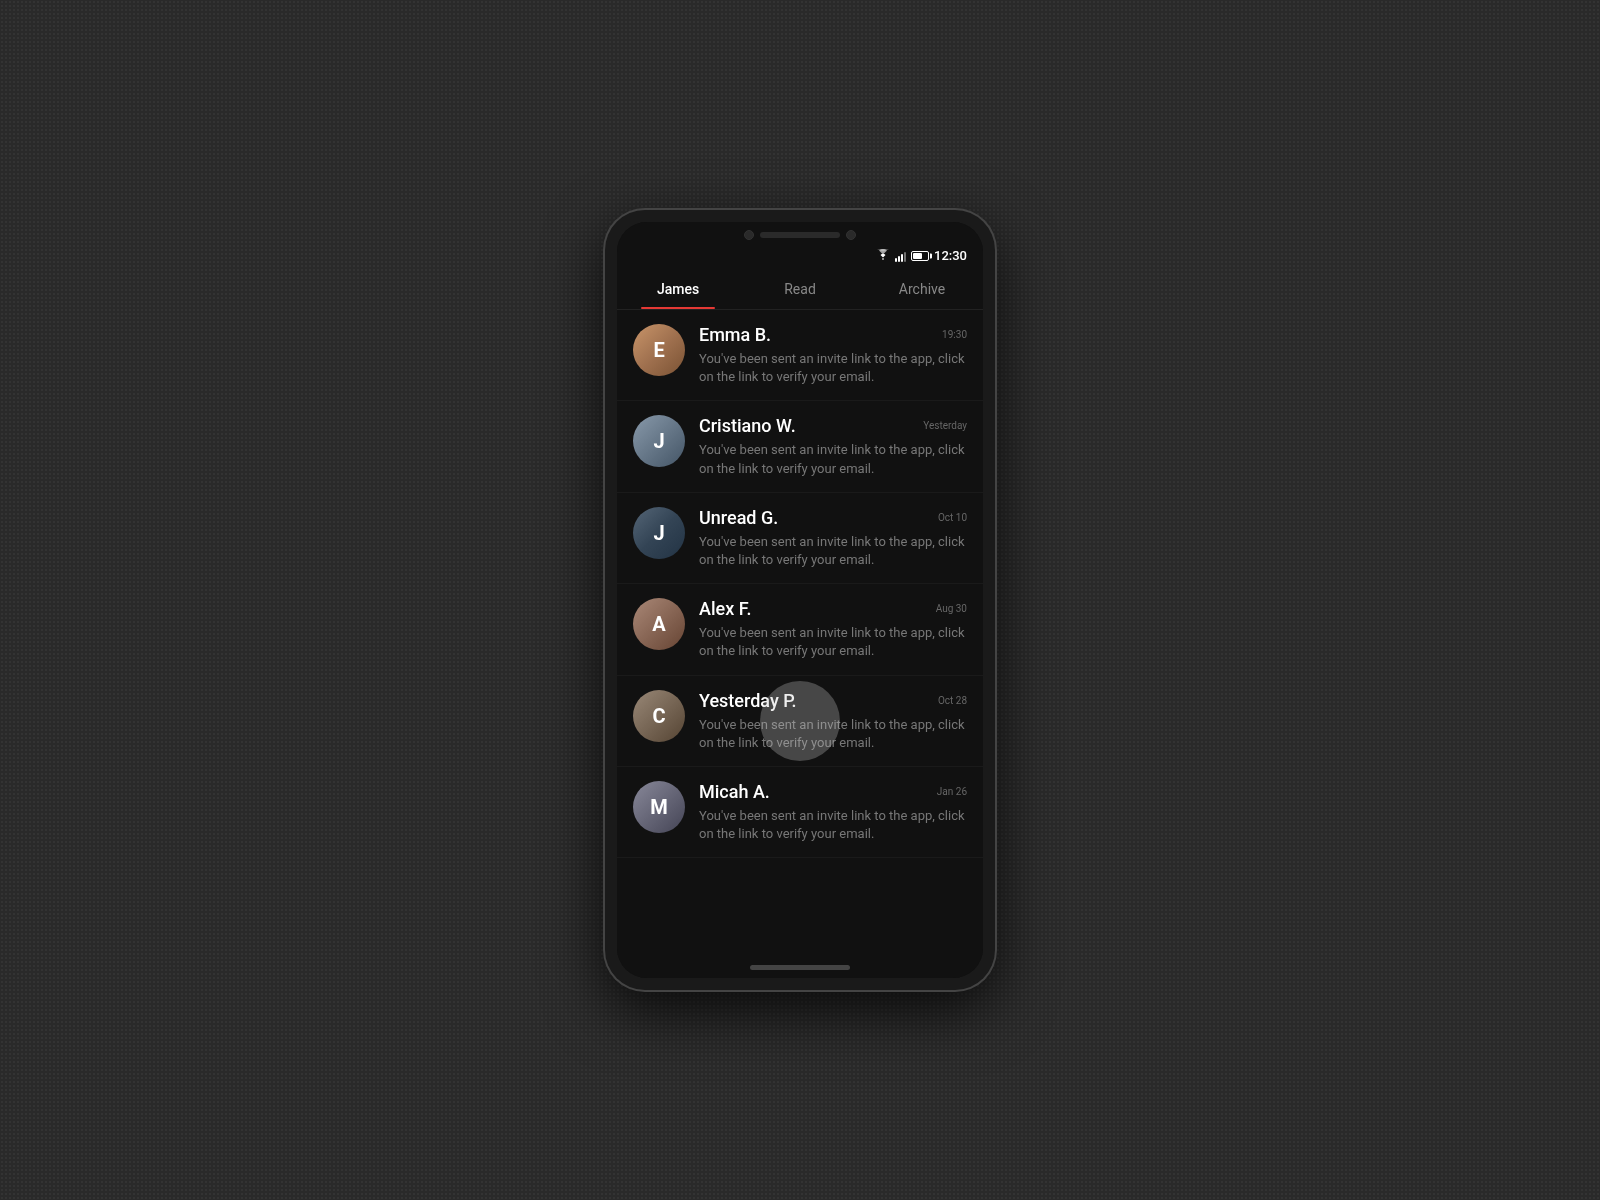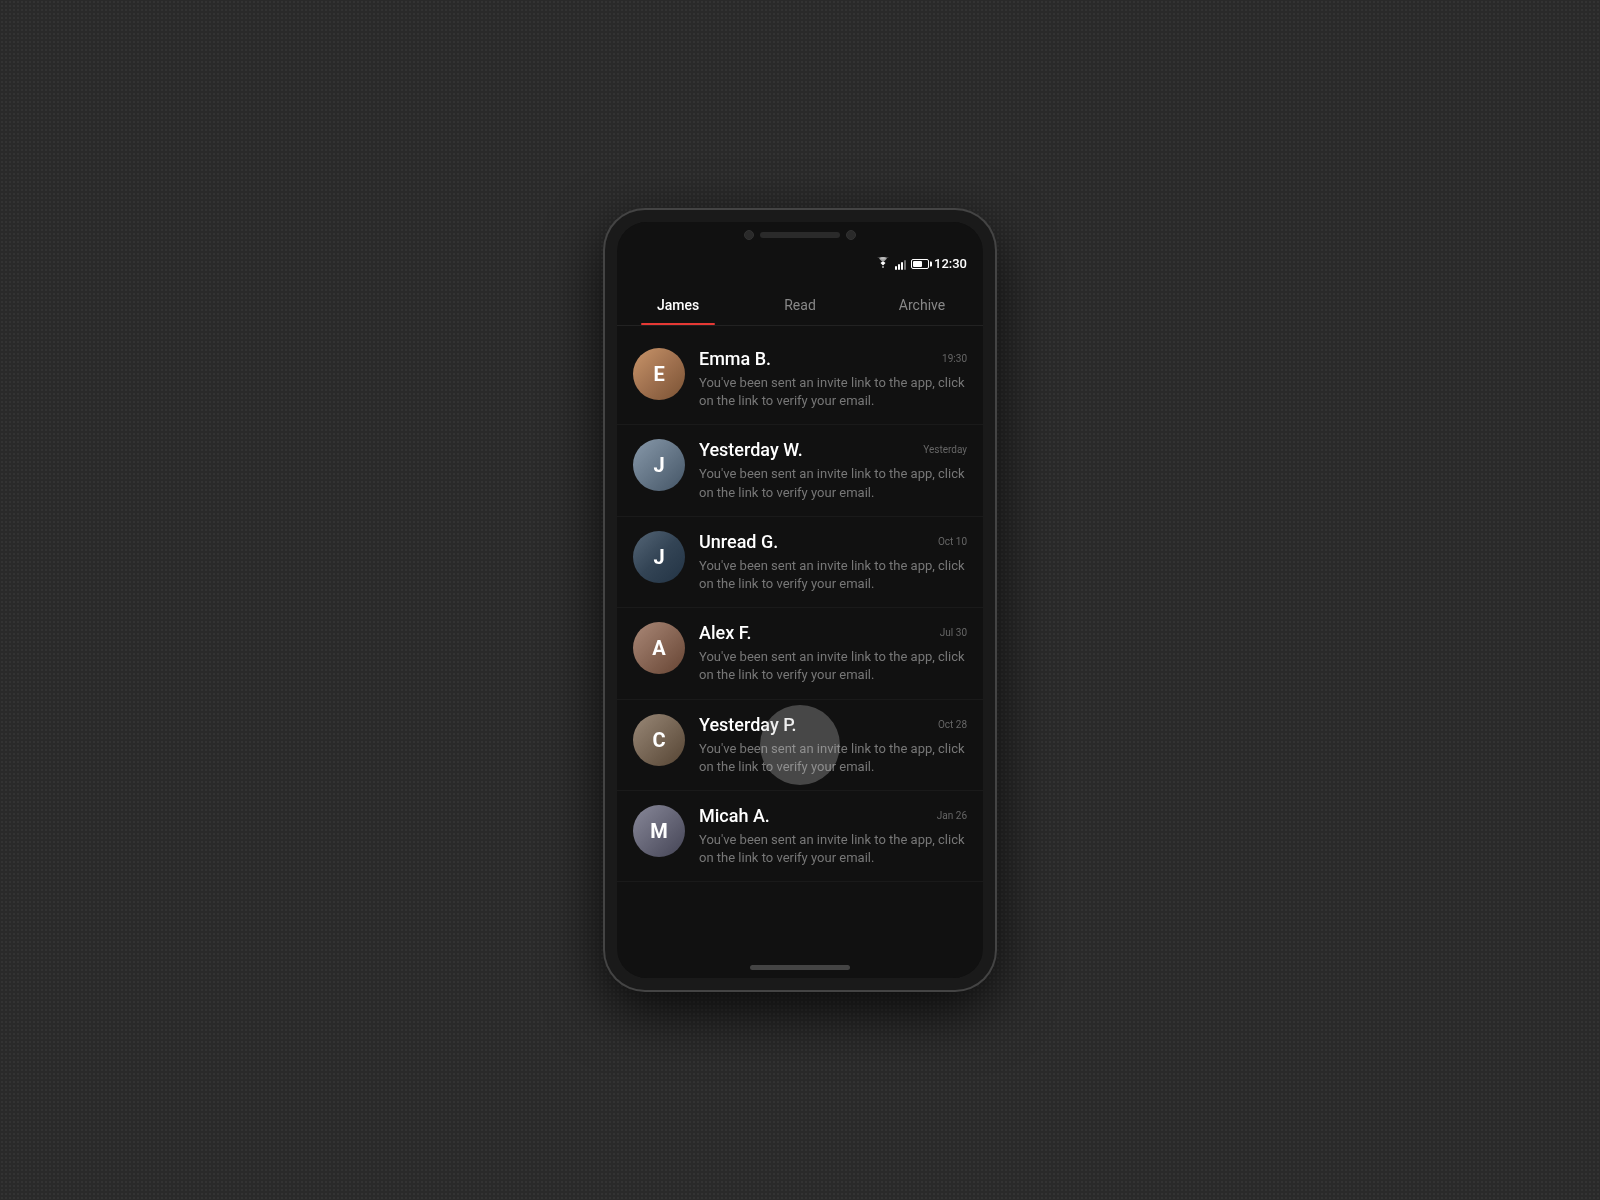--- a/index.html
+++ b/index.html
@@ -29,21 +29,20 @@
     }
 
     .phone-inner {
       flex: 1;
       background: #111;
       border-radius: 30px;
       overflow: hidden;
       display: flex;
       flex-direction: column;
       position: relative;
-      gap: 8px;
     }
 
     
     .phone-top-bar {
       width: 100%;
       display: flex;
       justify-content: center;
       align-items: center;
       padding: 8px 0 4px;
       background: #111;
@@ -381,42 +380,42 @@
               <span class="sender-name">Emma B.</span>
               <span class="message-time">19:30</span>
             </div>
             <div class="message-preview">You've been sent an invite link to the app, click on the link to verify your email.</div>
           </div>
         </div>
         <div class="message-item">
           <div class="avatar avatar-jonathan">J</div>
           <div class="message-content">
             <div class="message-header">
-              <span class="sender-name">Yesterday W.</span>
+              <span class="sender-name">Cristiano W.</span>
               <span class="message-time">Yesterday</span>
             </div>
             <div class="message-preview">You've been sent an invite link to the app, click on the link to verify your email.</div>
           </div>
         </div>
         <div class="message-item">
           <div class="avatar avatar-james">J</div>
           <div class="message-content">
             <div class="message-header">
               <span class="sender-name">Unread G.</span>
               <span class="message-time">Oct 10</span>
             </div>
             <div class="message-preview">You've been sent an invite link to the app, click on the link to verify your email.</div>
           </div>
         </div>
         <div class="message-item">
           <div class="avatar avatar-alex">A</div>
           <div class="message-content">
             <div class="message-header">
               <span class="sender-name">Alex F.</span>
-              <span class="message-time">Jul 30</span>
+              <span class="message-time">Aug 30</span>
             </div>
             <div class="message-preview">You've been sent an invite link to the app, click on the link to verify your email.</div>
           </div>
         </div>
         <div class="message-item">
           <div class="avatar avatar-cristiano">C</div>
           <div class="message-content">
             <div class="message-header">
               <span class="sender-name">Yesterday P.</span>
               <span class="message-time">Oct 28</span>

